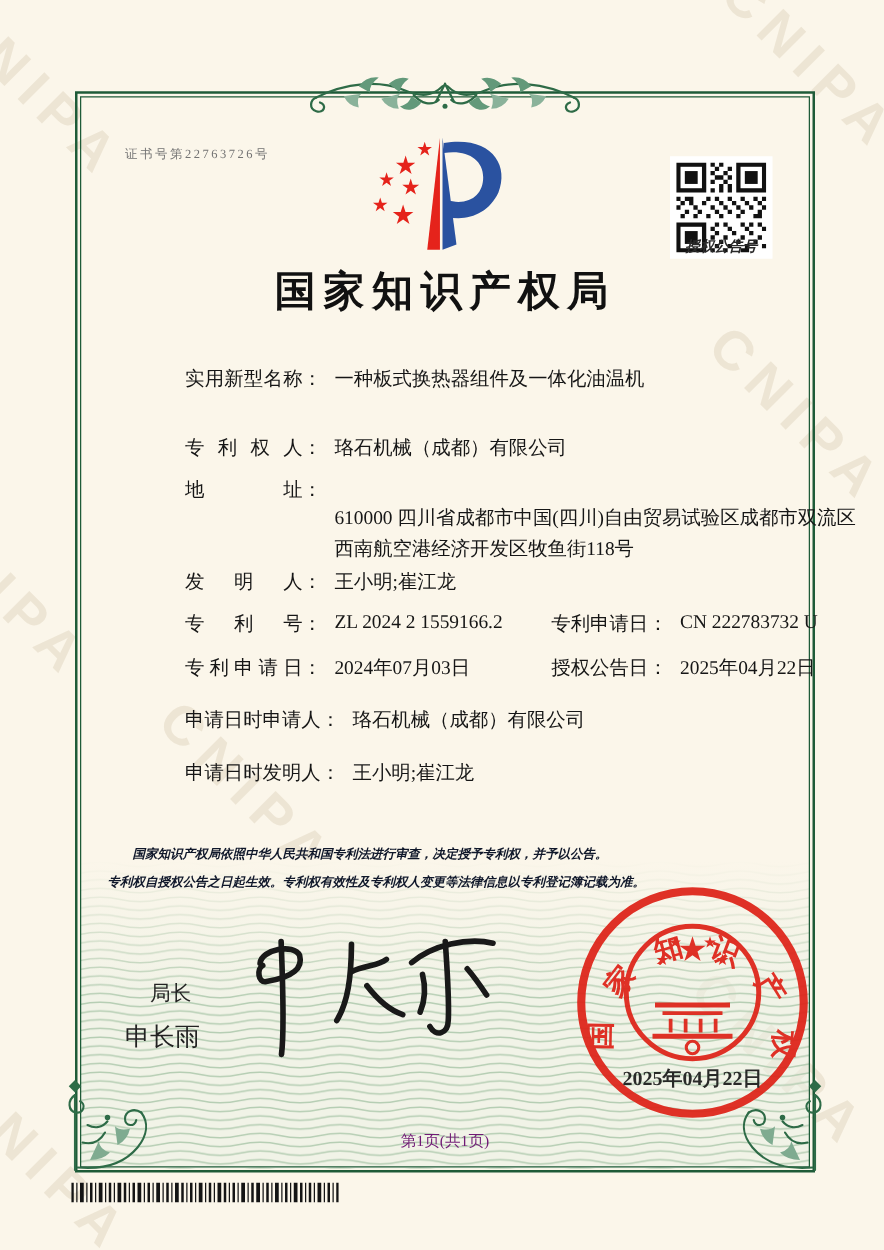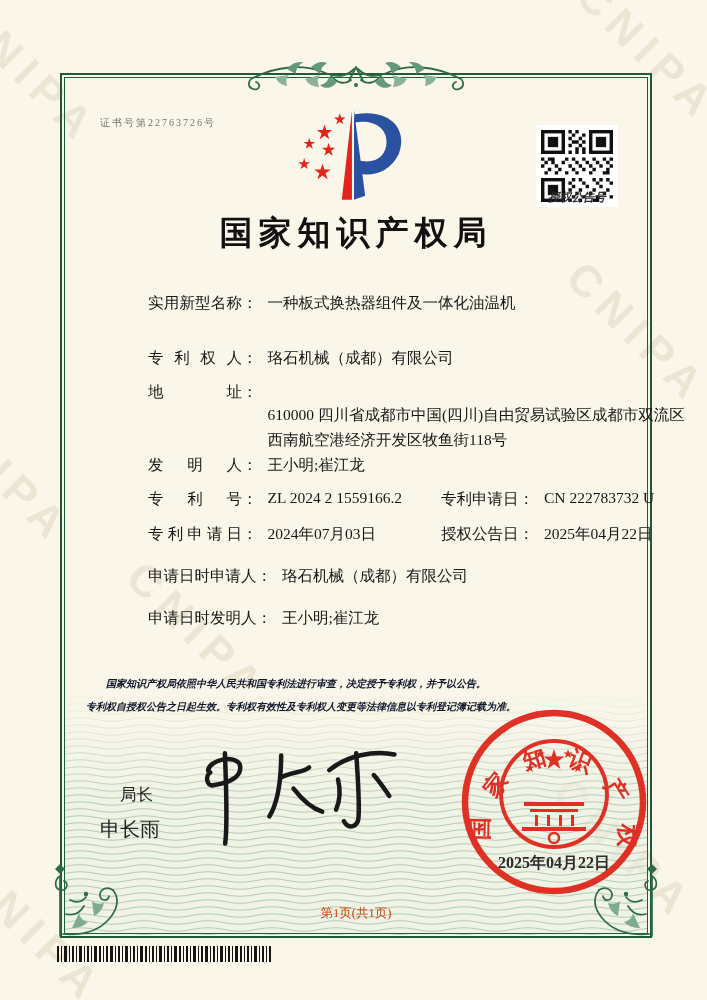--- a/index.html
+++ b/index.html
@@ -47,21 +47,21 @@
   
   .sig-title{position:absolute;left:100px;top:784px;font-family:"Liberation Sans","DejaVu Sans",sans-serif;
              font-size:16.5px;color:#222;margin-left:20px;}
   .sig-name{position:absolute;left:100px;top:816px;font-family:Liberation Mono, monospace;
             font-size:20px;color:#222;text-align:right;}
   .sig-svg{position:absolute;left:198px;top:740px;}
 
   .seal{position:absolute;left:458px;top:706px;opacity:0.93;}
 
   .page-info{position:absolute;left:60px;top:905px;width:592px;text-align:center;
-             font-size:12.5px;color:#c2410c;}
+             font-size:12.5px;color:#701a75;}
   .barcode{position:absolute;left:57px;top:946px;}
 </style>
 </head>
 <body>
 
 <div class="page">
 
   <div class="wm" style="left:-18px;top:-8px">CNIPA</div>
   <div class="wm" style="left:602px;top:-30px">CNIPA</div>
   <div class="wm" style="left:592px;top:252px">CNIPA</div>

